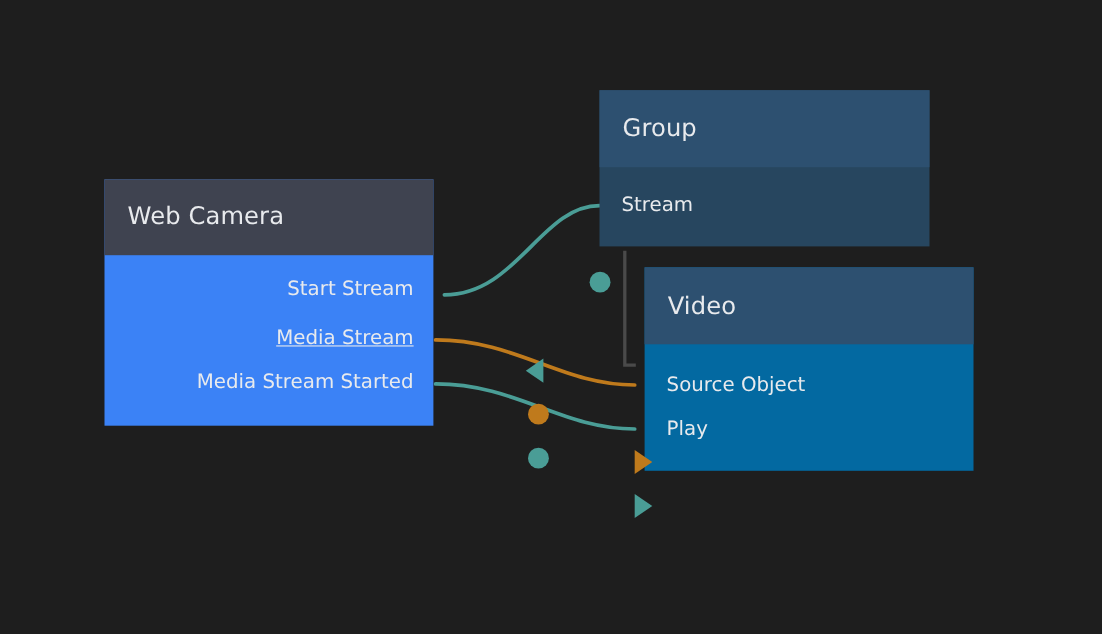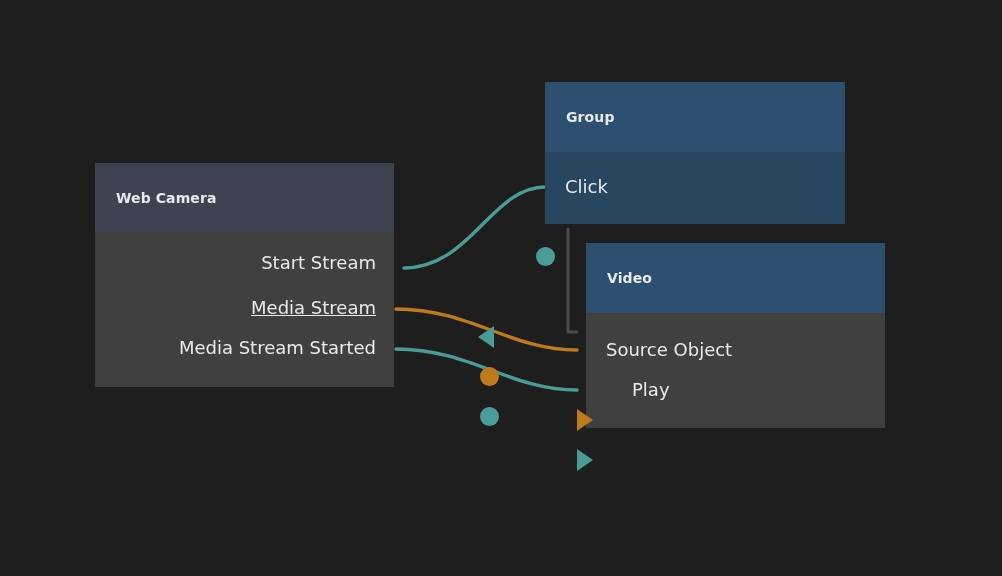--- a/index.html
+++ b/index.html
@@ -36,23 +36,23 @@
     box-sizing: border-box;
     overflow: visible;
   }
   .node-header {
     box-sizing: border-box;
     width: 100%;
     display: flex;
     align-items: center;
   }
   .node-title {
-    font-size: 14px;
+    font-size: 22px;
     color: #e8eaed;
-    font-weight: 700;
+    font-weight: 400;
     letter-spacing: 0.1px;
     white-space: nowrap;
   }
   .node-body {
     box-sizing: border-box;
     width: 100%;
     position: relative;
   }
   .row {
     position: absolute;
@@ -71,21 +71,21 @@
     left: 20px;
     text-align: left;
   }
 
   
   #node-webcamera {
     left: 95px;
     top: 163px;
     width: 299px;
     height: 224px;
-    background: #404040;
+    background: #3b82f6;
   }
   #node-webcamera .node-header {
     height: 69px;
     background: #3f4350;
     padding-left: 21px;
   }
   #node-webcamera .node-body { height: 155px; }
 
   #node-group {
     left: 545px;
@@ -99,21 +99,21 @@
     background: #2d5070;
     padding-left: 21px;
   }
   #node-group .node-body { height: 72px; }
 
   #node-video {
     left: 586px;
     top: 243px;
     width: 299px;
     height: 185px;
-    background: #404040;
+    background: #0369a1;
   }
   #node-video .node-header {
     height: 70px;
     background: #2d5070;
     padding-left: 21px;
   }
   #node-video .node-body { height: 110px; }
 
   
   .socket-dot {
@@ -185,38 +185,38 @@
 
     </div>
   </div>
 
   <div class="node" id="node-group">
     <div class="node-header">
       <span class="node-title">Group</span>
     </div>
     <div class="node-body">
       <div class="row in" style="top:24px;">
-        <span>Click</span>
+        <span>Stream</span>
       </div>
       <div class="socket-dot" style="top:95px; left:-9px; background:#4a9d96;"></div>
     </div>
   </div>
 
   <div class="node" id="node-video">
     <div class="node-header">
       <span class="node-title">Video</span>
     </div>
     <div class="node-body">
 
       <div class="row in" style="top:26px;">
         <span>Source Object</span>
       </div>
       <div class="socket-arrow right" style="top:96px; left:-9px; color:#bf7a1c;"></div>
 
-      <div class="row in" style="top:66px;margin-left:26px;">
+      <div class="row in" style="top:66px;">
         <span>Play</span>
       </div>
       <div class="socket-arrow right" style="top:136px; left:-9px; color:#4a9d96;"></div>
 
     </div>
   </div>
 
 </div>
 
 </body></html>

